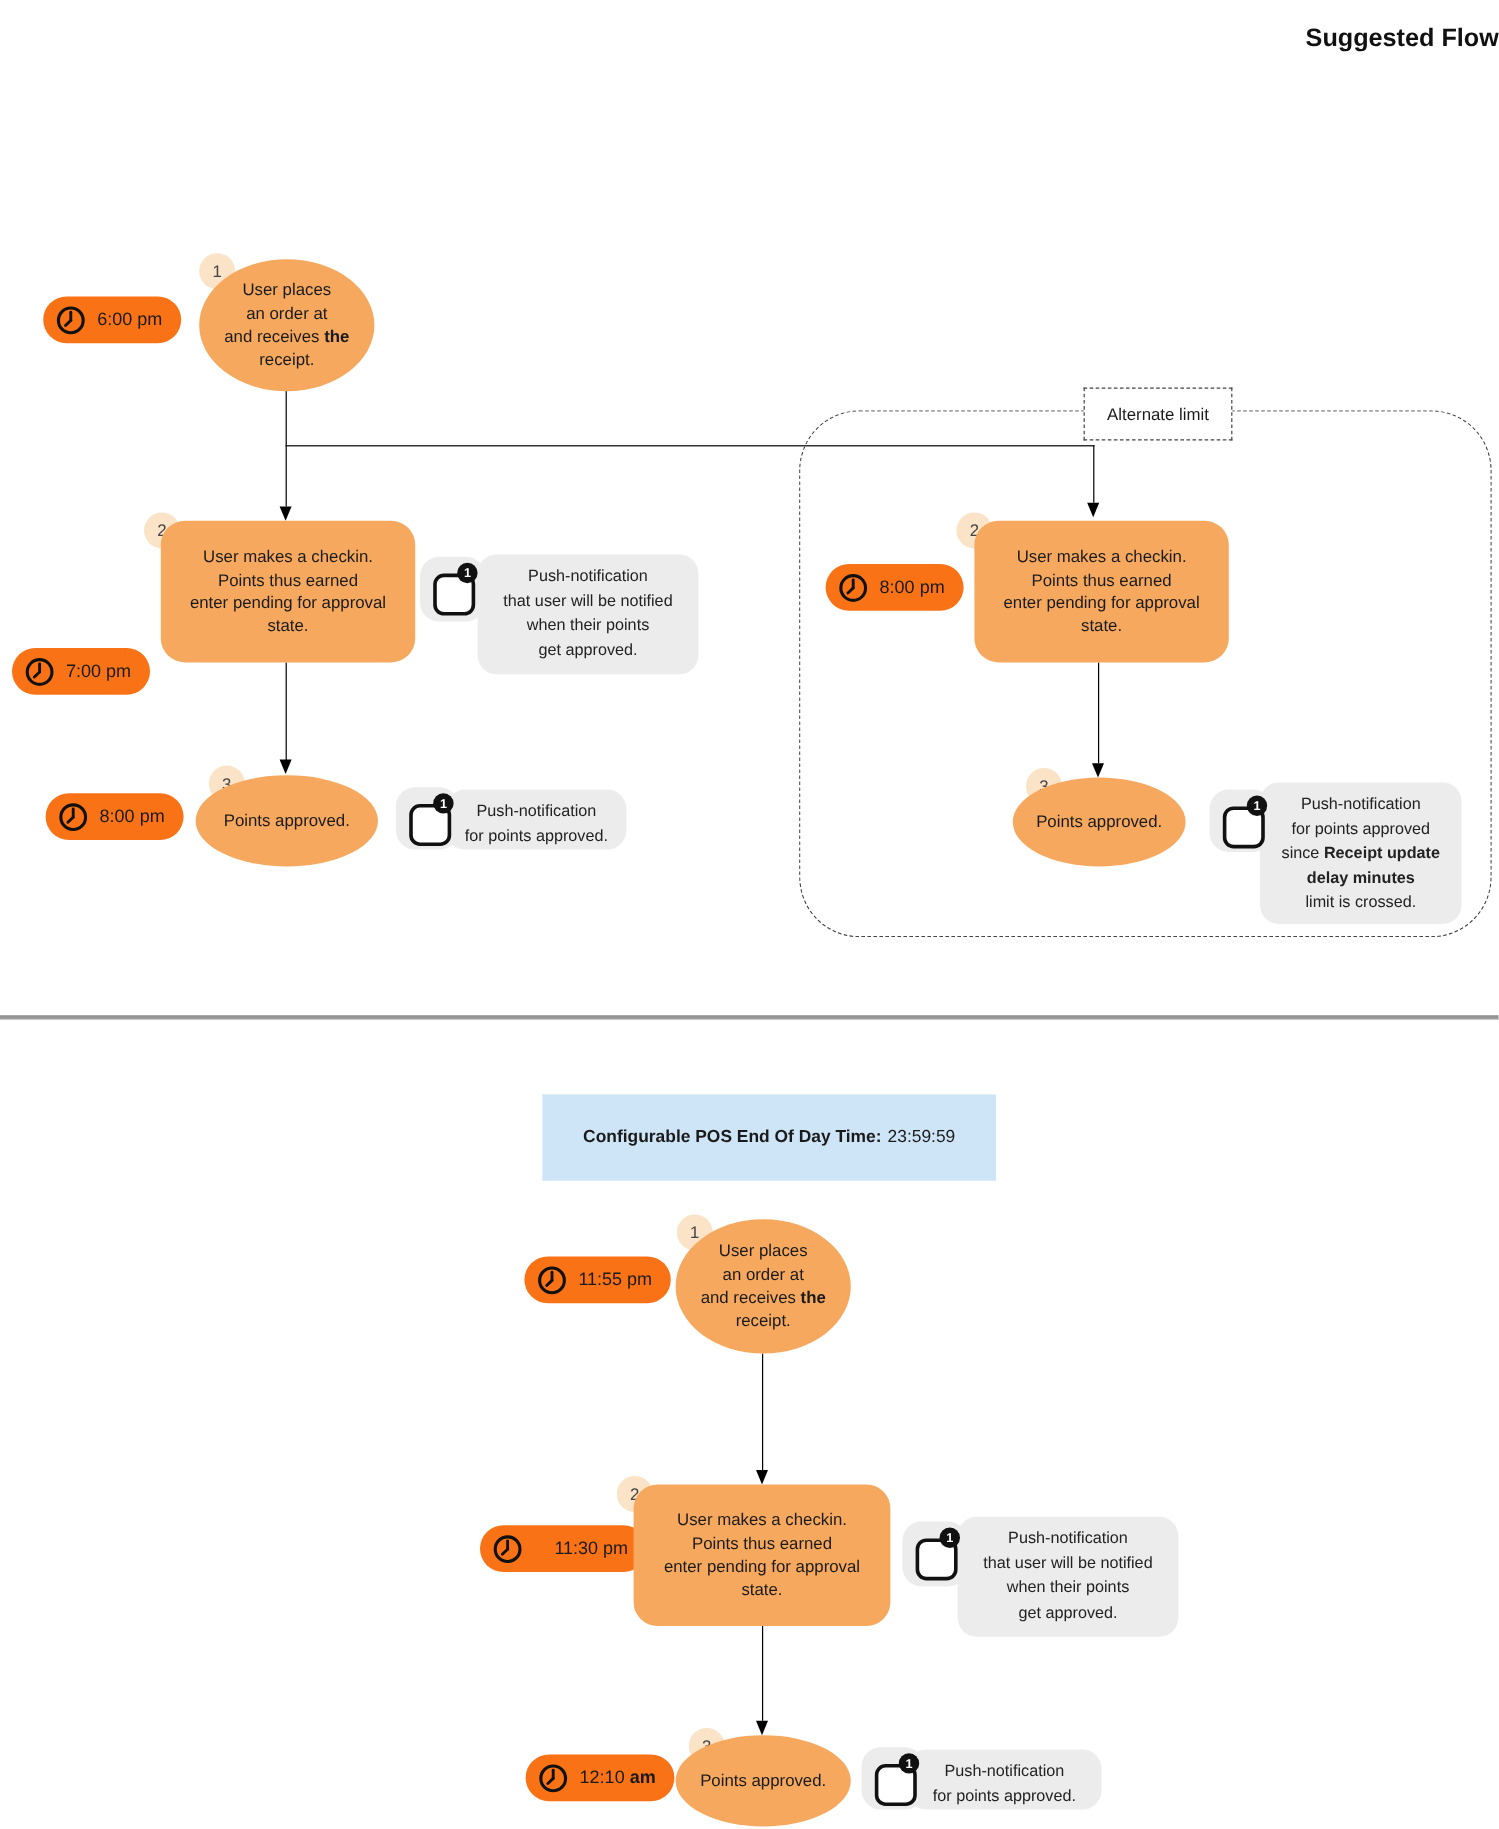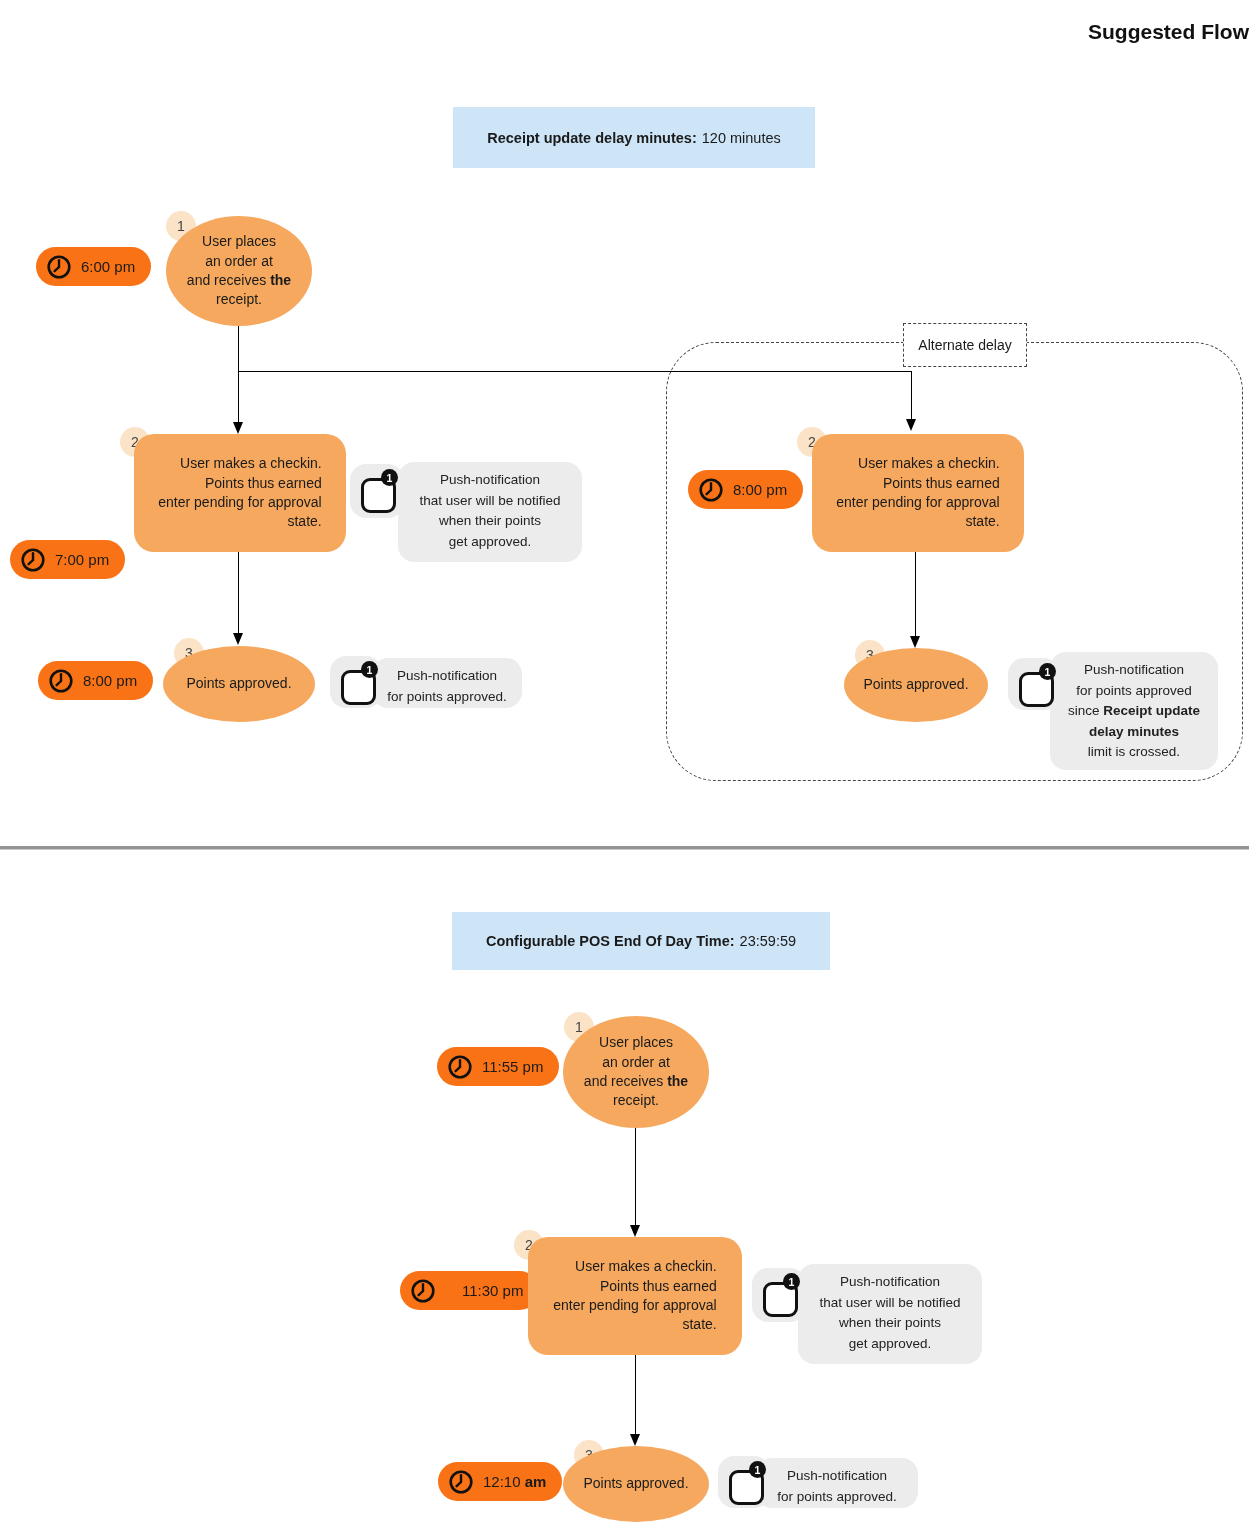--- a/index.html
+++ b/index.html
@@ -9,21 +9,21 @@
          font-size:21px;font-weight:bold;color:#111;}
   .banner{position:absolute;background:#cee5f8;display:flex;align-items:center;justify-content:center;
           font-size:14.5px;z-index:2;}
   .banner .val{margin-left:5px;}
   .pill{position:absolute;background:#f97316;border-radius:20px;display:flex;align-items:center;
         gap:9px;padding:6px 16px 6px 10px;font-size:15px;z-index:2;height:27px;box-sizing:content-box;}
   .pill svg{flex:0 0 auto;display:block;}
   .shape{position:absolute;background:#f6a95e;display:flex;align-items:center;justify-content:center;
          text-align:center;font-size:14px;line-height:1.38;z-index:2;}
   .ellipse{border-radius:50%;}
-  .rect{border-radius:20px;text-align:right;}
+  .rect{border-radius:20px;}
   .node-text{white-space:pre-line;}
   .badge{position:absolute;width:30px;height:30px;border-radius:50%;background:#fbe3c7;color:#444;
          display:flex;align-items:center;justify-content:center;font-size:14px;z-index:1;}
   .bubble{position:absolute;background:#ececec;border-radius:16px;display:flex;
           justify-content:center;text-align:center;font-size:13.5px;line-height:1.52;color:#222;
           padding:8px 12px;box-sizing:border-box;z-index:2;}
   .bubble .node-text{width:100%;}
   .notif{position:absolute;width:54px;height:54px;background:#ececec;border-radius:16px;z-index:3;}
   .notif-square{position:absolute;left:11px;top:14px;width:29px;height:29px;background:#fff;
                 border:3px solid #111;border-radius:9px;}
@@ -39,23 +39,20 @@
   .divider{position:absolute;left:0;width:1249px;height:3px;background:#949494;border-bottom:1px solid #c9c9c9;}
   b{font-weight:bold;}
 </style>
 </head>
 <body>
 
 <div class="canvas">
 
   <div class="title">Suggested Flow</div>
 
-  <div class="banner" style="left:453px;top:107px;width:362px;height:61px;">
-    <span><b>Receipt update delay minutes:</b><span class="val">120 minutes</span></span>
-  </div>
 
   <div class="vline" style="left:238px;top:325px;height:97px;"></div>
   <div class="ah" style="left:233px;top:422px;"></div>
   <div class="hline" style="left:238px;top:371px;width:674px;"></div>
   <div class="vline" style="left:911px;top:371px;height:48px;"></div>
   <div class="ah" style="left:906px;top:419px;"></div>
   <div class="vline" style="left:238px;top:552px;height:82px;"></div>
   <div class="ah" style="left:233px;top:633px;"></div>
 
   <div class="pill" style="left:36px;top:247px;">
@@ -116,21 +113,21 @@
     <div class="node-text">Push-notification
 for points approved.</div>
   </div>
   <div class="notif" style="left:330px;top:656px;width:52px;height:52px;">
     <div class="notif-square"></div>
     <div class="notif-dot">1</div>
   </div>
 
   <div class="alt-box" style="left:666px;top:342px;width:575px;height:437px;"></div>
   <div class="alt-label" style="left:903px;top:323px;width:122px;height:42px;">
-    <span>Alternate delay</span>
+    <span>Alternate limit</span>
   </div>
 
   <div class="pill" style="left:688px;top:470px;">
     <svg width="26" height="26" viewBox="0 0 26 26">
       <circle cx="13" cy="13" r="10.3" fill="none" stroke="#111" stroke-width="2.6"></circle>
       <line x1="13" y1="13" x2="13" y2="6.2" stroke="#111" stroke-width="2.4" stroke-linecap="round"></line>
       <line x1="13" y1="13" x2="8.6" y2="17.2" stroke="#111" stroke-width="2.4" stroke-linecap="round"></line>
     </svg>
     <span>8:00 pm</span>
   </div>
@@ -156,21 +153,21 @@
 delay minutes</b><span>
 limit is crossed.</span></div>
   </div>
   <div class="notif" style="left:1008px;top:658px;width:52px;height:52px;">
     <div class="notif-square"></div>
     <div class="notif-dot">1</div>
   </div>
 
   <div class="divider" style="top:846px;"></div>
 
-  <div class="banner" style="left:452px;top:912px;width:378px;height:58px;">
+  <div class="banner" style="left:452px;top:912px;width:378px;height:72px;">
     <span><b>Configurable POS End Of Day Time:</b><span class="val">23:59:59</span></span>
   </div>
 
   <div class="vline" style="left:635px;top:1128px;height:97px;"></div>
   <div class="ah" style="left:630px;top:1225px;"></div>
   <div class="vline" style="left:635px;top:1355px;height:79px;"></div>
   <div class="ah" style="left:630px;top:1434px;"></div>
 
   <div class="pill" style="left:437px;top:1047px;">
     <svg width="26" height="26" viewBox="0 0 26 26">

